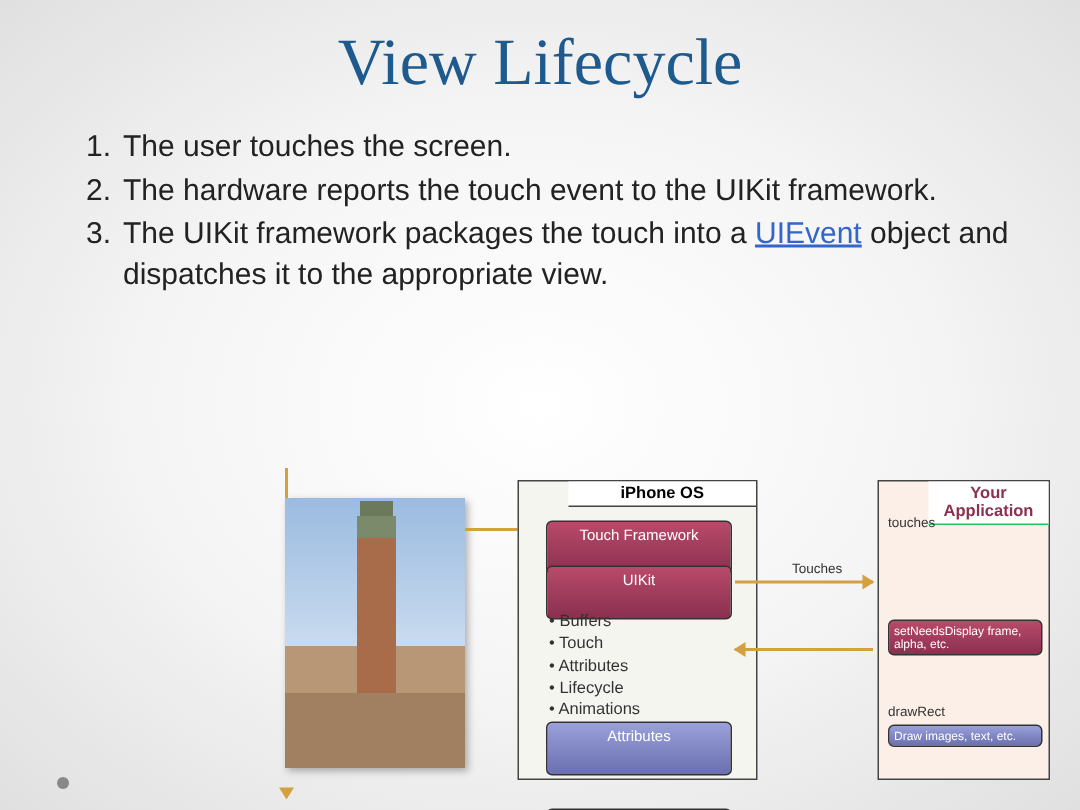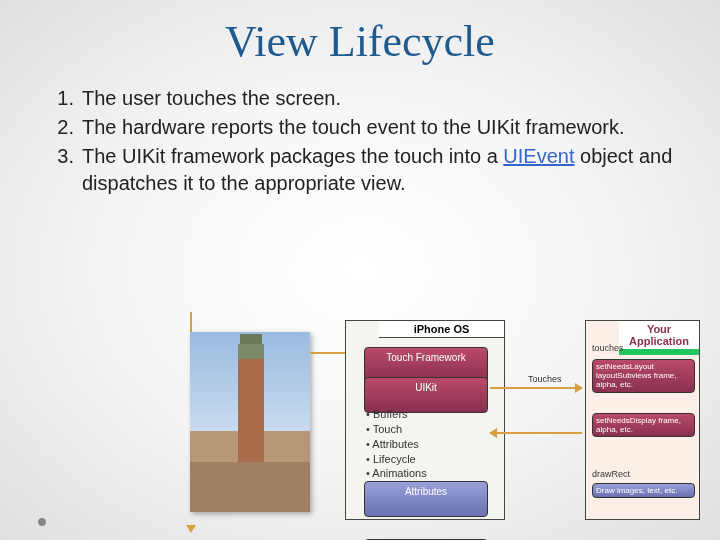--- a/index.html
+++ b/index.html
@@ -129,21 +129,21 @@
     font-size: 11px;
     color: #333;
     line-height: 1.35;
   }
   .col-app {
     left: 395px; top: 8px; width: 115px; height: 200px;
     background: #fcefe8;
   }
   .col-app-header {
     background: #fff;
-    border-bottom: 6px solid #22c55e;
+    border-bottom: 1px solid #22c55e;
     text-align: center;
     font-size: 11px;
     font-weight: bold;
     padding: 2px 0;
     color: #8a3050;
   }
   .app-label {
     position: absolute;
     left: 6px;
     font-size: 9px;
@@ -258,21 +258,20 @@
     </div>
 
     <div class="arr-lbl arr-lbl-touches">Touches</div>
     <div class="arrow arr-uikit-app"></div>
     <div class="arr-app-v1"></div>
     <div class="arrow rev arr-app-os"></div>
 
     <div class="col col-app">
       <div class="col-app-header">Your Application</div>
       <div class="app-label app-touches">touches</div>
-      <div class="app-box app-box1">setNeedsLayout layoutSubviews frame, alpha, etc.</div>
       <div class="app-box app-box2">setNeedsDisplay frame, alpha, etc.</div>
       <div class="app-label app-draw">drawRect</div>
       <div class="app-box app-box3">Draw images, text, etc.</div>
     </div>
 
   </div>
 
   <div class="bullet-dot"></div>
 
 </div>

